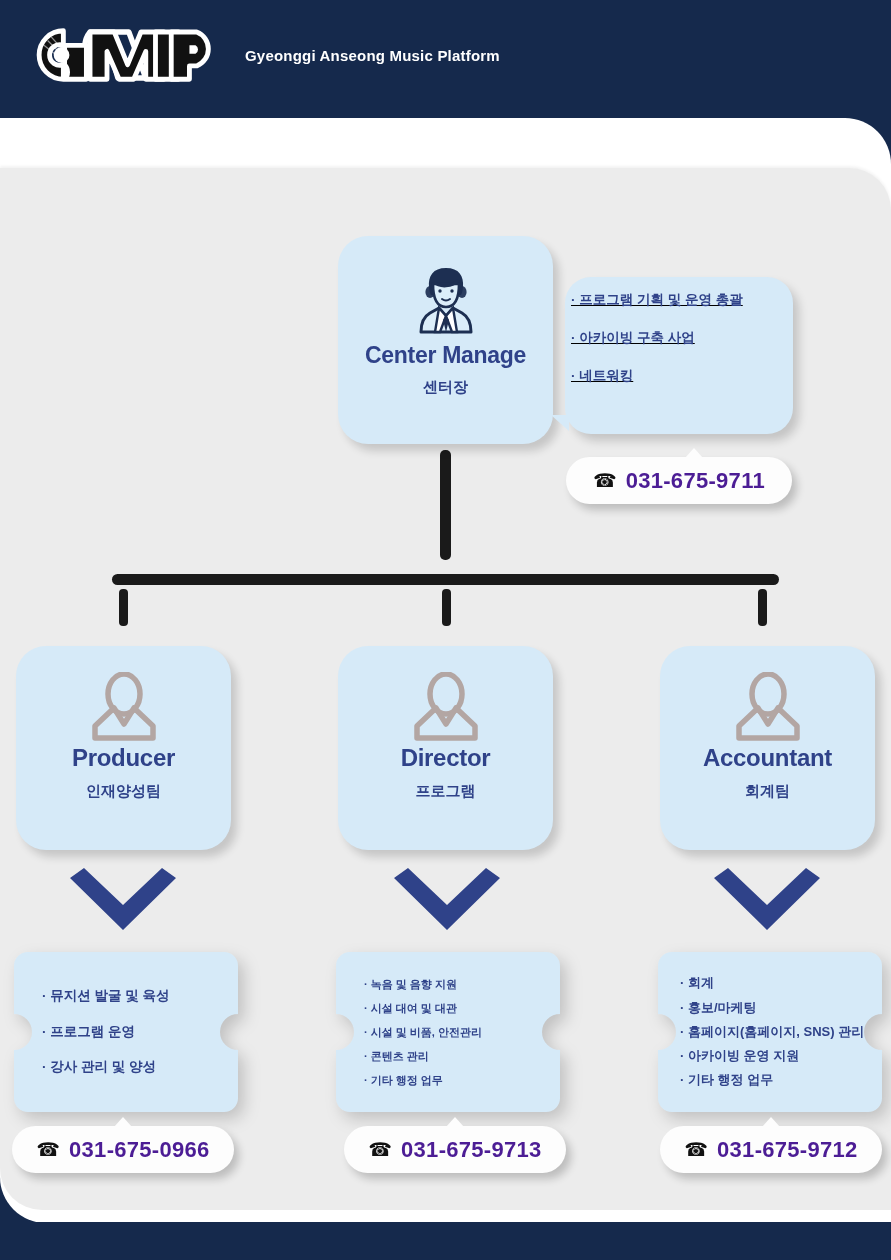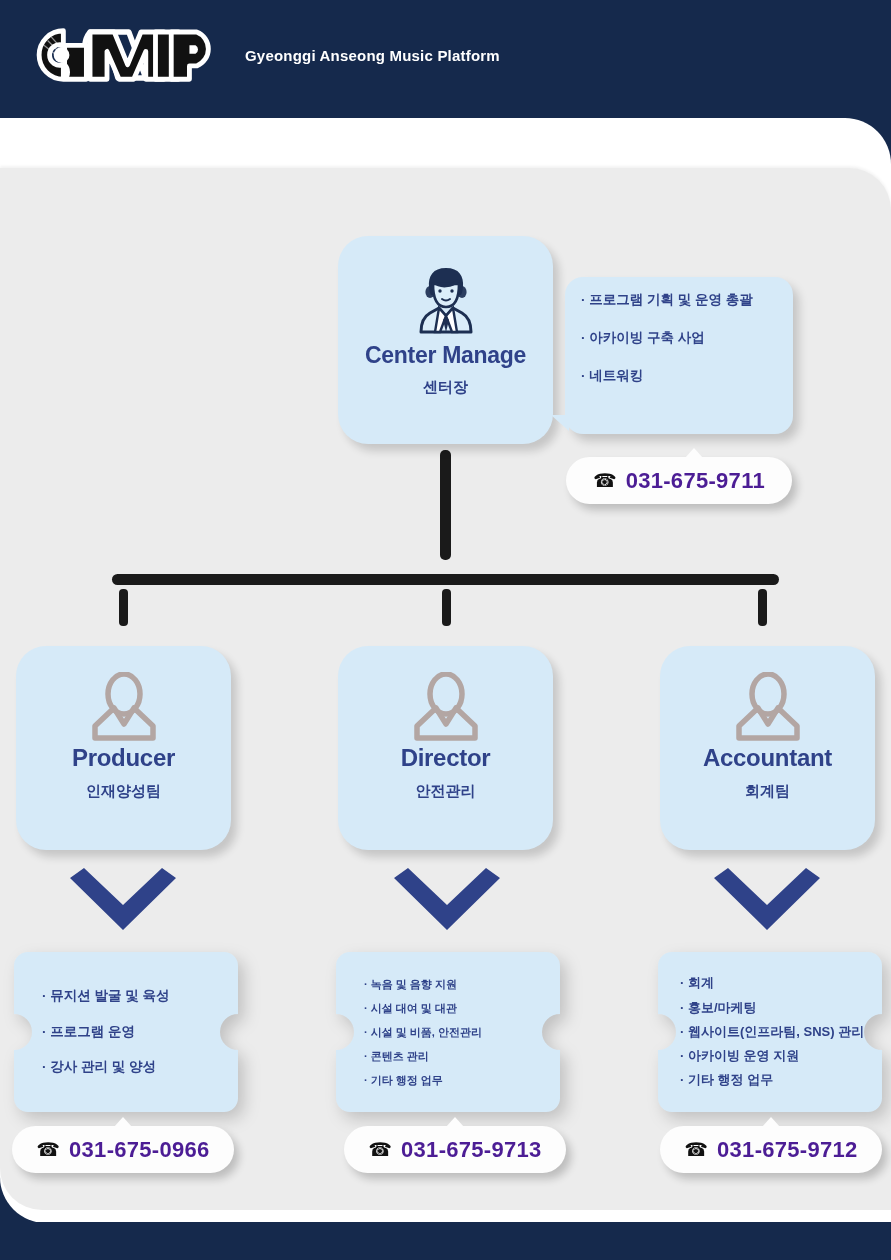--- a/index.html
+++ b/index.html
@@ -70,23 +70,23 @@
   #card-producer{left:16px;}
   #card-director{left:338px;}
   #card-accountant{left:660px;}
   .team-card .role-en{font-size:24px;margin-top:0;}
   .team-card .role-kr{font-size:15px;margin-top:10px;}
   .icon-person{margin-top:26px;}
 
   
   #duty-center{
     position:absolute;left:565px;top:277px;width:228px;height:157px;
-    background:#d6eaf8;border-radius:18px;
+    background:#d6eaf8;border-radius:26px;
     box-shadow:6px 7px 10px rgba(0,0,0,.17);
-    padding:16px 14px 0 16px;box-sizing:border-box;
+    padding:16px 14px 0 6px;box-sizing:border-box;text-decoration:underline;
   }
   #duty-center .dline{
     color:#2f4289;font-size:13.5px;font-weight:bold;
     line-height:1.1;margin-bottom:23px;white-space:nowrap;
   }
   .bubble-tail{
     position:absolute;left:-14px;top:138px;width:0;height:0;
     border-top:16px solid #d6eaf8;
     border-left:18px solid transparent;
   }
@@ -234,21 +234,21 @@
     <div class="role-en">Producer</div>
     <div class="role-kr">인재양성팀</div>
   </div>
 
   <div class="card team-card" id="card-director">
     <svg class="icon-person" width="70" height="72" viewBox="0 0 70 72">
       <ellipse cx="35" cy="22" rx="16" ry="20" fill="none" stroke="#b3a6a3" stroke-width="5.5"></ellipse>
       <path d="M6 66 L6 54 L25 36 L35 52 L45 36 L64 54 L64 66 Z" fill="none" stroke="#b3a6a3" stroke-width="5.5" stroke-linejoin="round"></path>
     </svg>
     <div class="role-en">Director</div>
-    <div class="role-kr">안전관리</div>
+    <div class="role-kr">프로그램</div>
   </div>
 
   <div class="card team-card" id="card-accountant">
     <svg class="icon-person" width="70" height="72" viewBox="0 0 70 72">
       <ellipse cx="35" cy="22" rx="16" ry="20" fill="none" stroke="#b3a6a3" stroke-width="5.5"></ellipse>
       <path d="M6 66 L6 54 L25 36 L35 52 L45 36 L64 54 L64 66 Z" fill="none" stroke="#b3a6a3" stroke-width="5.5" stroke-linejoin="round"></path>
     </svg>
     <div class="role-en">Accountant</div>
     <div class="role-kr">회계팀</div>
   </div>
@@ -287,21 +287,21 @@
     </div>
   </div>
 
   <div class="ticket" id="ticket-accountant">
     <svg class="ticket-bg" viewBox="0 0 224 160" preserveAspectRatio="none">
       <path d="M14 0 H210 A14 14 0 0 1 224 14 V62 A18 18 0 0 0 224 98 V146 A14 14 0 0 1 210 160 H14 A14 14 0 0 1 0 146 V98 A18 18 0 0 0 0 62 V14 A14 14 0 0 1 14 0 Z" fill="#d6eaf8"></path>
     </svg>
     <div class="ticket-list" style="padding-left:22px;">
       <div class="tline">· 회계</div>
       <div class="tline">· 홍보/마케팅</div>
-      <div class="tline">· 웹사이트(인프라팀, SNS) 관리</div>
+      <div class="tline">· 홈페이지(홈페이지, SNS) 관리</div>
       <div class="tline">· 아카이빙 운영 지원</div>
       <div class="tline">· 기타 행정 업무</div>
     </div>
   </div>
 
   <div class="phone phone-bottom" id="phone-producer">
     <div class="phone-tail"></div>
     <span class="picon">☎</span>
     <span class="pnum">031-675-0966</span>
   </div>

